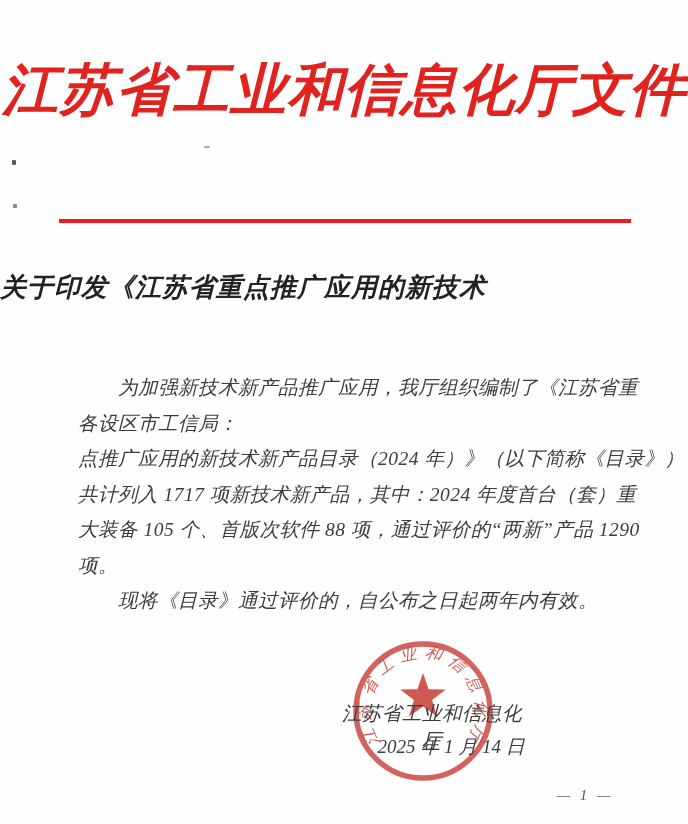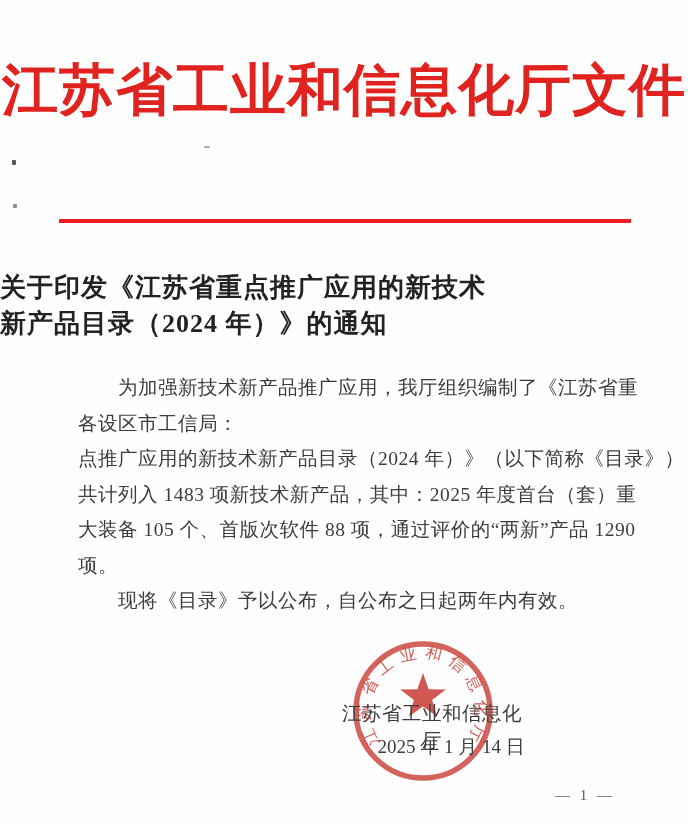--- a/index.html
+++ b/index.html
@@ -4,20 +4,21 @@
 <style>
   * { margin: 0; padding: 0; box-sizing: border-box; }
   html, body { background: #ffffff; }
   .page {
     position: relative;
     width: 688px;
     height: 824px;
     background: #fefefe;
     overflow: hidden;
     font-family: "Liberation Serif", "DejaVu Serif", serif;
+    font-style: italic;
   }
   .header-title {
     position: absolute;
     top: 52px;
     left: 0;
     width: 100%;
     text-align: center;
     font-size: 56px;
     font-weight: bold;
     color: #e0231e;
@@ -120,31 +121,30 @@
   <div class="speck speck-2"></div>
   <div class="speck speck-3"></div>
 
   <h1 class="header-title">江苏省工业和信息化厅文件</h1>
 
 
   <div class="red-line"></div>
 
   <div class="notice-title">
     <div>关于印发《江苏省重点推广应用的新技术</div>
-    <div>新产品目录（2024 年）》的通知</div>
   </div>
 
   <div class="doc-body">
     <div class="line indent">为加强新技术新产品推广应用，我厅组织编制了《江苏省重</div>
     <div class="line">各设区市工信局：</div>
     <div class="line">点推广应用的新技术新产品目录（2024 年）》（以下简称《目录》），</div>
-    <div class="line">共计列入 1483 项新技术新产品，其中：2025 年度首台（套）重</div>
+    <div class="line">共计列入 1717 项新技术新产品，其中：2024 年度首台（套）重</div>
     <div class="line">大装备 105 个、首版次软件 88 项，通过评价的“两新”产品 1290</div>
     <div class="line">项。</div>
-    <div class="line indent">现将《目录》予以公布，自公布之日起两年内有效。</div>
+    <div class="line indent">现将《目录》通过评价的，自公布之日起两年内有效。</div>
   </div>
 
   <svg class="seal" viewBox="0 0 170 170" aria-hidden="true">
     <circle cx="85" cy="85" r="67" fill="none" stroke="#cc443c" stroke-width="5.5" opacity="0.9"></circle>
     <polygon points="85,47 90.6,63.2 107.8,63.6 94.1,74 99.1,90.4 85,80.6 70.9,90.4 75.9,74 62.2,63.6 79.4,63.2" fill="#c83a32" opacity="0.92"></polygon>
     <path id="sealArc" d="M 43.2 117.7 A 53 53 0 1 1 126.8 117.7" fill="none" stroke="none"></path>
     <text font-size="16.5" fill="#c84038" letter-spacing="7" font-family="'Liberation Serif','DejaVu Serif',serif" opacity="0.92">
       <textPath href="#sealArc" startOffset="2">江苏省工业和信息化厅</textPath>
     </text>
   </svg>

